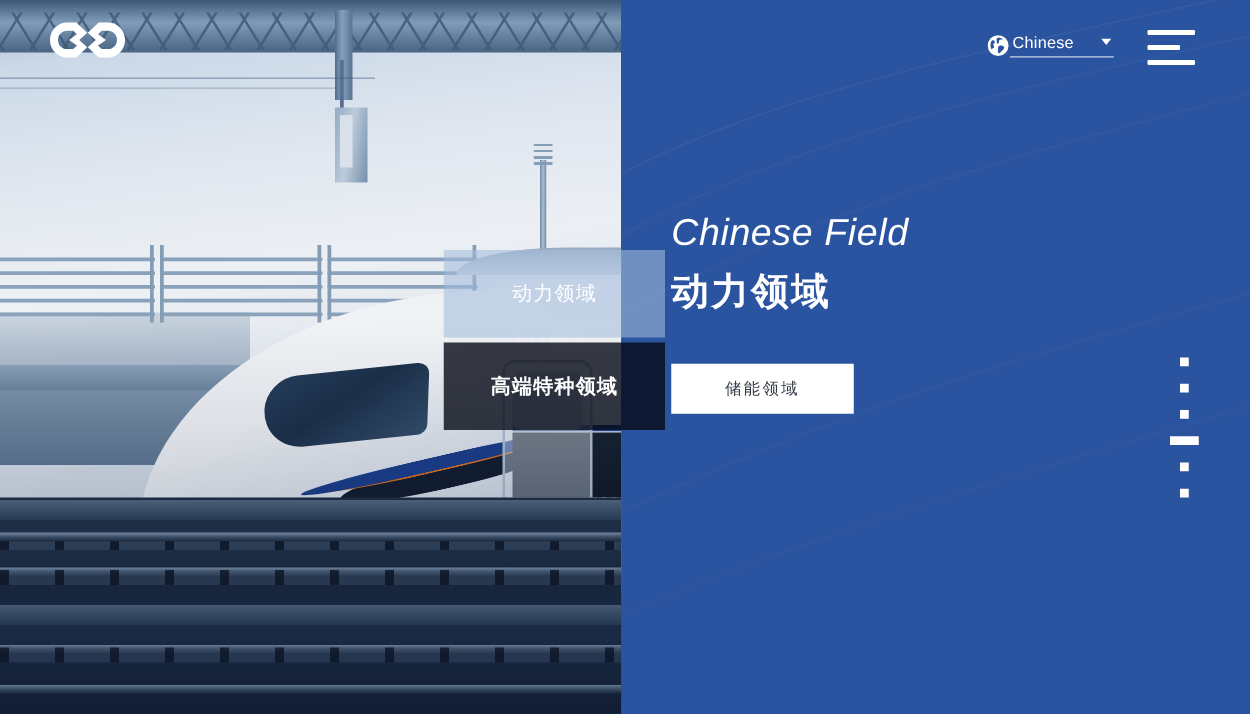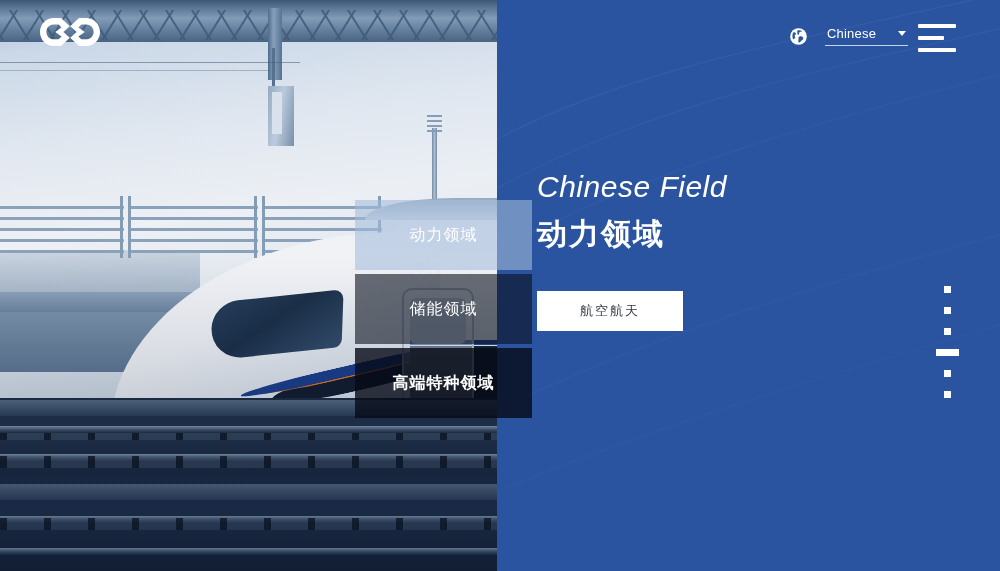--- a/index.html
+++ b/index.html
@@ -205,21 +205,21 @@
     overflow:hidden;
   }
   .panel-waves { position:absolute; inset:0; opacity:.5; }
 
   
   .logo {
     position:absolute; left:38px; top:12px; width:64px; height:38px;
   }
   .lang {
     position:absolute; left:789px; top:26px;
-    display:flex; align-items:center; gap:17px;justify-content:flex-end;
+    display:flex; align-items:center; gap:0;justify-content:flex-end;
   }
   .globe-icon { width:19px; height:19px; display:block; }
   .lang-select {
     display:flex; align-items:center; gap:22px;
     border-bottom:1px solid rgba(255,255,255,.75);
     padding:0 2px 4px 2px;
   }
   .lang-label { color:#fff; font-size:13px; letter-spacing:.2px; }
   .caret {
     width:0; height:0;
@@ -446,32 +446,29 @@
   <div class="hamburger">
     <span></span>
     <span></span>
     <span></span>
   </div>
 
   <div class="catmenu" id="catmenu">
       <div class="catitem active">
         <span>动力领域</span>
       </div>
-      <div class="catitem dim">
-        <span>储能领域</span>
-      </div>
       <div class="catitem dim2">
         <span>高端特种领域</span>
       </div>
     </div>
 
   <div class="hero">
     <div class="hero-en">Chinese Field</div>
     <div class="hero-cn">动力领域</div>
-    <button class="cta">航空航天</button>
+    <button class="cta">储能领域</button>
   </div>
 
   <div class="pager" id="pager">
       <div class="dot"></div>
       <div class="dot"></div>
       <div class="dot"></div>
       <div class="dot active"></div>
       <div class="dot"></div>
       <div class="dot"></div>
     </div>

